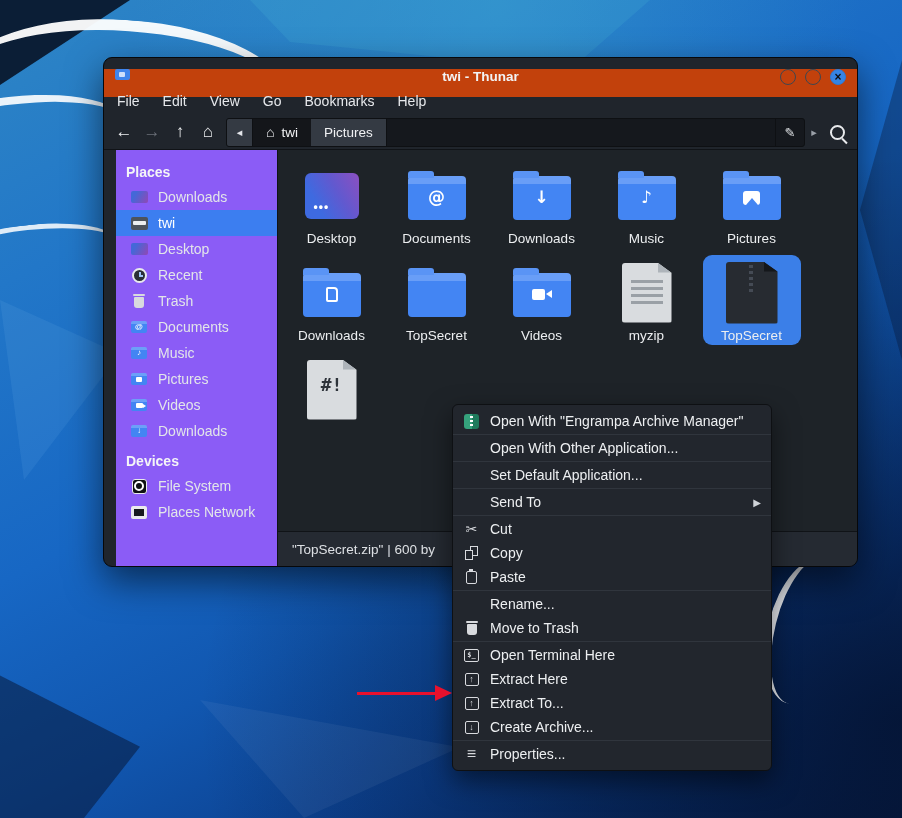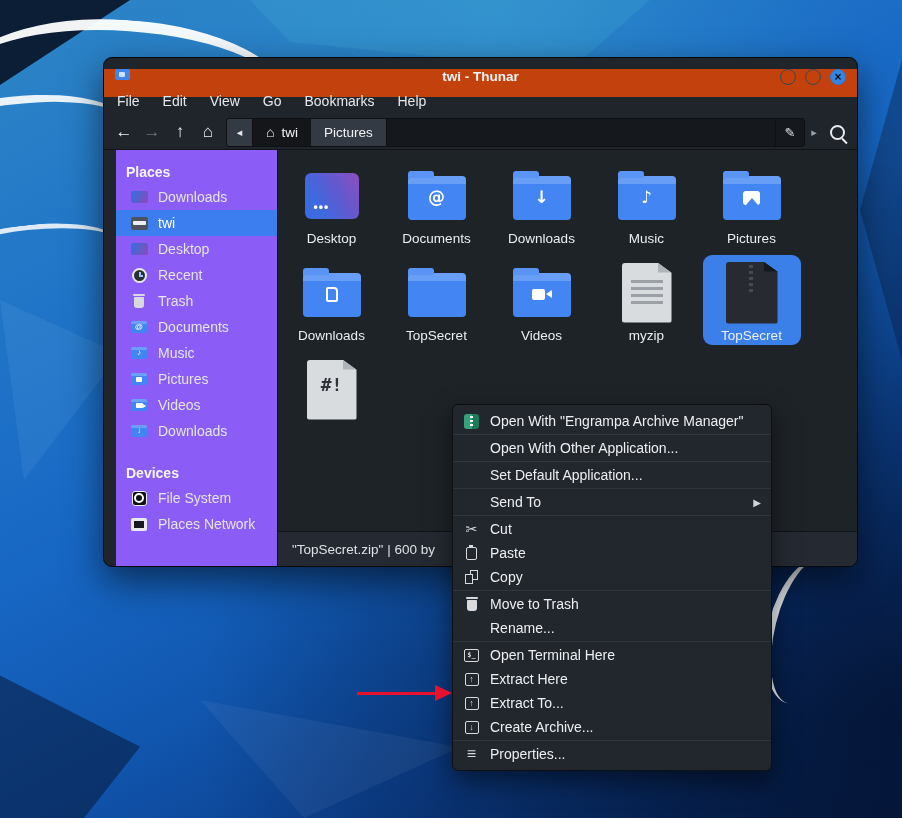--- a/index.html
+++ b/index.html
@@ -51,21 +51,21 @@
   .pb-space{flex:1}
   .pb-edit{width:28px;display:flex;align-items:center;justify-content:center;color:#dfe2e5;font-size:13px;border-left:1px solid #0e1013}
   .chev-r{width:18px;display:flex;align-items:center;justify-content:center;color:#9aa0a8;font-size:11px}
   .searchbtn{width:28px;height:26px;display:flex;align-items:center;justify-content:center;position:relative}
   .mag{width:11px;height:11px;border:2px solid #e8eaec;border-radius:50%;position:relative}
   .mag b{position:absolute;right:-5px;bottom:-4px;width:7px;height:2px;background:#e8eaec;transform:rotate(45deg)}
 
   
   .sidebar{position:absolute;left:12px;top:92px;bottom:0;width:173px;background:#8b5cf6;padding-top:9px;box-sizing:border-box;overflow:hidden}
   .side-header{color:#f4f5f7;font-weight:bold;font-size:14px;padding:5px 10px 4px}
-  .side-header.later{margin-top:16px}
+  .side-header.later{margin-top:4px}
   .side-item{height:26px;display:flex;align-items:center;gap:9px;padding-left:13px;color:#e2e5e9;font-size:14px}
   .side-item.selected{background:#3c7ef0;color:#fff}
   .side-ic{width:20px;display:flex;justify-content:center;align-items:center}
 
   
   .ic-screen{width:17px;height:12px;border-radius:2px;background:linear-gradient(120deg,#4468d8 25%,#8c4ab8 95%)}
   .ic-homefolder{width:17px;height:13px;background:#4d535c;border-radius:2px;position:relative}
   .ic-homefolder i{position:absolute;left:2px;top:4px;right:2px;height:4px;background:#eceef0;border-radius:1px}
   .ic-clock{width:15px;height:15px;border:2px solid #e8eaec;border-radius:50%;background:#2a2f36;position:relative;box-sizing:border-box}
   .ic-clock i{position:absolute;left:5px;top:2px;width:2px;height:5px;background:#9ec2f5}
@@ -469,48 +469,48 @@
     </div>
     <div class="menu-sep"></div>
     <div class="menu-item">
       <span class="mi-ic">
         <span class="ic-scissors">✂</span>
       </span>
       <span class="mi-label">Cut</span>
     </div>
     <div class="menu-item">
       <span class="mi-ic">
-        <span class="ic-paste">
-          <b></b>
-        </span>
-      </span>
-      <span class="mi-label">Paste</span>
-    </div>
-    <div class="menu-item">
-      <span class="mi-ic">
         <span class="ic-copy">
           <i></i>
           <b></b>
         </span>
       </span>
       <span class="mi-label">Copy</span>
     </div>
-    <div class="menu-sep"></div>
+    <div class="menu-item">
+      <span class="mi-ic">
+        <span class="ic-paste">
+          <b></b>
+        </span>
+      </span>
+      <span class="mi-label">Paste</span>
+    </div>
+    <div class="menu-sep"></div>
+    <div class="menu-item">
+      <span class="mi-ic"></span>
+      <span class="mi-label">Rename...</span>
+    </div>
     <div class="menu-item">
       <span class="mi-ic">
         <span class="ic-trash">
           <i></i>
           <b></b>
         </span>
       </span>
       <span class="mi-label">Move to Trash</span>
-    </div>
-    <div class="menu-item">
-      <span class="mi-ic"></span>
-      <span class="mi-label">Rename...</span>
     </div>
     <div class="menu-sep"></div>
     <div class="menu-item">
       <span class="mi-ic">
         <span class="ic-term">$_</span>
       </span>
       <span class="mi-label">Open Terminal Here</span>
     </div>
     <div class="menu-item">
       <span class="mi-ic">

